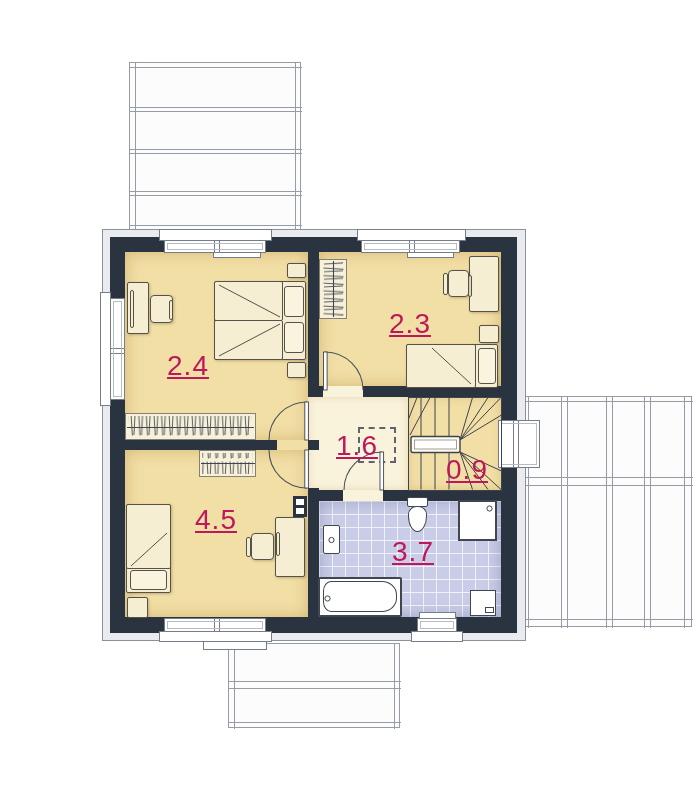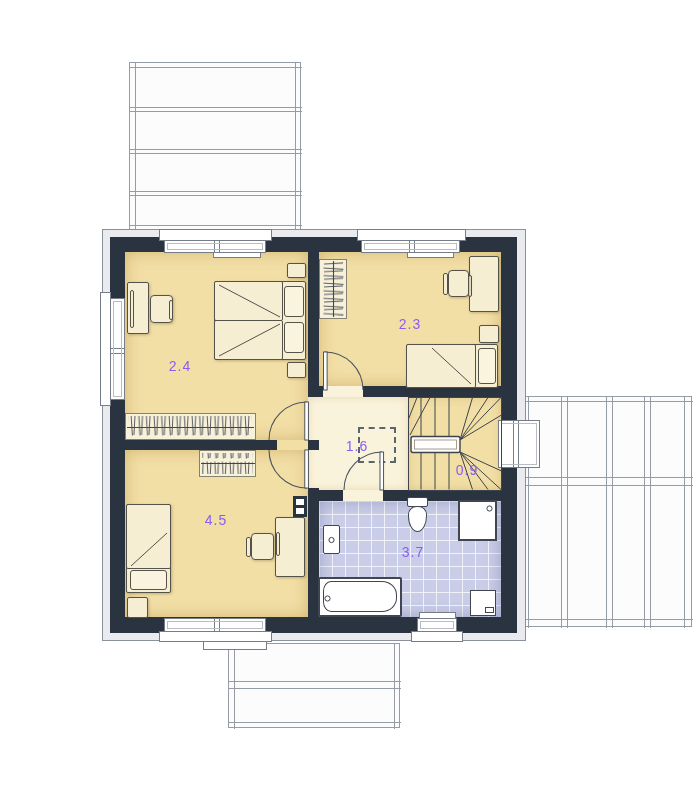--- a/index.html
+++ b/index.html
@@ -27,22 +27,22 @@
   .vbar{position:absolute;top:0;bottom:0;width:4px;border-left:1px solid #767d89;border-right:1px solid #767d89;}
   .hbar{position:absolute;left:0;right:0;height:4px;border-top:1px solid #767d89;border-bottom:1px solid #767d89;}
   .sill{position:absolute;box-sizing:border-box;background:#fff;border:1px solid #767d89;}
   
   .furn{position:absolute;box-sizing:border-box;background:#F6EED2;border:1px solid #55524a;
         border-radius:2px;box-shadow:1px 1px 3px rgba(60,45,10,.28);}
   .flat{box-shadow:none;}
   .pillow{position:absolute;box-sizing:border-box;background:#FAF4DE;border:1px solid #55524a;border-radius:3px;}
   .fix{position:absolute;box-sizing:border-box;background:#fff;border:1px solid #3f4650;}
   .hatch{position:absolute;box-sizing:border-box;border:2px dashed #5d646e;background:transparent;}
-  .lbl{position:absolute;transform:translate(-50%,-50%);font-size:14px;letter-spacing:1px;
-       color:#8b5cf6;white-space:nowrap;}
+  .lbl{position:absolute;transform:translate(-50%,-50%);font-size:28px;letter-spacing:1px;
+       color:#be185d;white-space:nowrap;text-decoration:underline;}
   svg.overlay{position:absolute;left:0;top:0;pointer-events:none;}
 </style>
 </head>
 <body>
 
 <div class="plan">
 
   <div class="terrace" style="left:129px;top:62px;width:172px;height:171px;">
     <div class="ln" style="left:5px;top:0;width:1px;height:171px;"></div>
     <div class="ln" style="left:165px;top:0;width:1px;height:171px;"></div>
@@ -238,17 +238,17 @@
     <g fill="#ffffff" stroke="#3f4650" stroke-width="1">
       <circle cx="331.5" cy="540" r="2.6"></circle>
       <circle cx="327.5" cy="598.5" r="2.6"></circle>
       <circle cx="489.5" cy="508.5" r="2.6"></circle>
     </g>
   </svg>
 
   <div class="lbl" style="left:467px;top:470px;">0.9</div>
   <div class="lbl" style="left:357px;top:446px;">1.6</div>
   <div class="lbl" style="left:410px;top:324px;">2.3</div>
-  <div class="lbl" style="left:180px;top:366px;">2.4</div>
+  <div class="lbl" style="left:188px;top:366px;">2.4</div>
   <div class="lbl" style="left:216px;top:520px;">4.5</div>
   <div class="lbl" style="left:413px;top:552px;">3.7</div>
 
 </div>
 
 </body></html>

